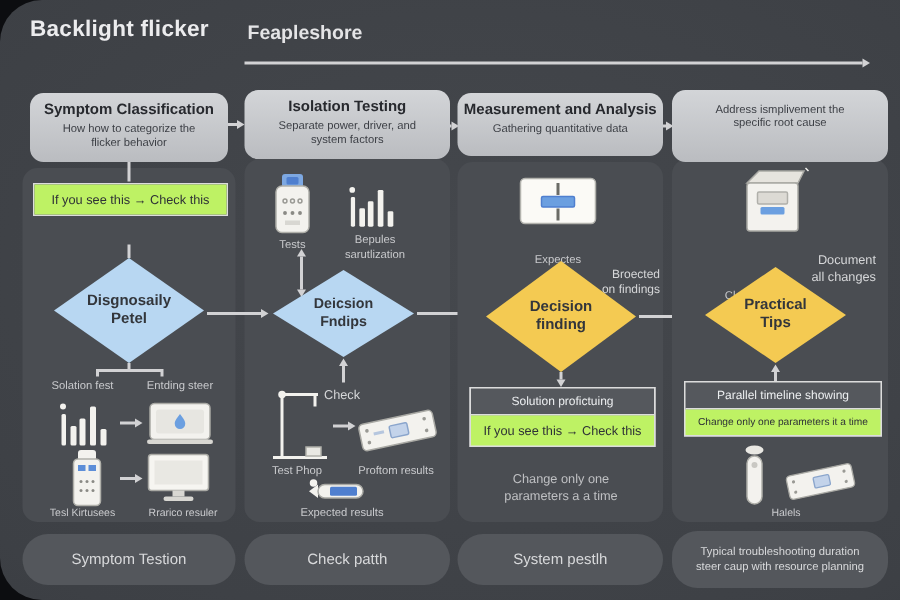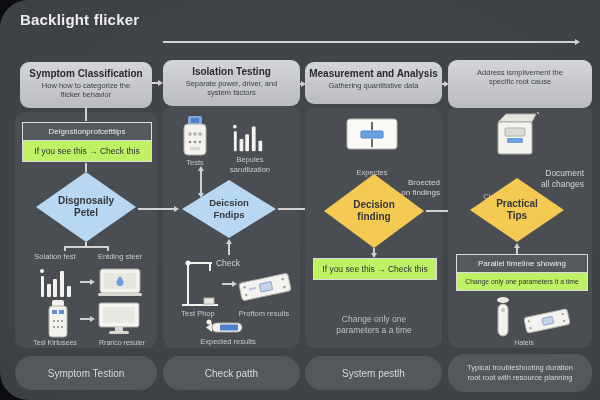--- a/index.html
+++ b/index.html
@@ -33,37 +33,37 @@
   .arr-up::before{content:'';position:absolute;bottom:100%;left:50%;transform:translateX(-50%);border-bottom:5px solid #d2d2d4;border-left:3.5px solid transparent;border-right:3.5px solid transparent;}
   .arr-down::after{content:'';position:absolute;top:100%;left:50%;transform:translateX(-50%);border-top:5px solid #d2d2d4;border-left:3.5px solid transparent;border-right:3.5px solid transparent;}
   .icon{position:absolute;}
 </style>
 </head>
 <body>
 
 <div class="canvas">
 
   <div class="title" style="left:20px;top:11px;" data-bind="header.title">Backlight flicker</div>
+  <div class="subtitle" style="left:165px;top:14px;" data-bind="header.subtitle">Feapleshore</div>
   <div class="line-h arr-r" style="left:163px;top:41px;width:412px;"></div>
 
   <div class="line-h arr-r" style="left:152px;top:82px;width:6px;"></div>
   <div class="line-h arr-r" style="left:296px;top:83px;width:5px;"></div>
   <div class="line-h arr-r" style="left:439px;top:83px;width:5px;"></div>
 
   <div>
     <div class="panel" style="left:15px;top:112px;width:142px;height:236px;"></div>
     <div class="hcard" style="left:20px;top:62px;width:132px;height:46px;">
       <div class="t" data-bind="columns.0.title">Symptom Classification</div>
       <div class="s" data-bind="columns.0.subtitle">How how to categorize the
 flicker behavior</div>
     </div>
     <div class="line-v" style="left:85px;top:108px;height:13px;"></div>
 
     <div class="callout" style="left:22px;top:122px;width:128px;">
-      <div class="hd" data-bind="columns.0.callout_header">Deignstionprofcetttips</div>
       <div class="bd" data-bind="columns.0.callout_row">If you see this  →  Check this</div>
     </div>
     <div class="line-v" style="left:85px;top:163px;height:9px;"></div>
 
     <div class="diamond blue" style="left:36px;top:172px;width:100px;height:70px;">
       <span data-bind="columns.0.diamond">Disgnosaily
 Petel</span>
     </div>
 
     <div class="line-v" style="left:85px;top:242px;height:4px;"></div>
@@ -211,20 +211,21 @@
 on findings</div>
 
     <div class="diamond yellow" style="left:324px;top:174px;width:100px;height:74px;">
       <span data-bind="columns.2.diamond">Decision
 finding</span>
     </div>
     <div class="line-h arr-r" style="left:426px;top:210px;width:36px;"></div>
     <div class="line-v arr-down" style="left:373px;top:248px;height:5px;"></div>
 
     <div class="callout" style="left:313px;top:258px;width:122px;">
+      <div class="hd" data-bind="columns.2.callout_header">Solution profictuing</div>
       <div class="bd" data-bind="columns.2.callout_row">If you see this  →  Check this</div>
     </div>
 
     <div class="footnote" style="left:319px;top:314px;width:110px;" data-bind="columns.2.footnote">Change only one
 parameters a a time</div>
 
     <div class="pill" style="left:305px;top:356px;width:137px;height:34px;" data-bind="columns.2.pill">System pestlh</div>
   </div>
 
   <div>
@@ -267,16 +268,16 @@
         <rect x="24" y="13" width="12" height="8" rx="1" fill="#c3d3ea" stroke="#8aa5cc"></rect>
         <circle cx="9" cy="13" r="1.2" fill="#9a9a95"></circle>
           <circle cx="9" cy="21" r="1.2" fill="#9a9a95"></circle>
         <circle cx="48" cy="13" r="1.2" fill="#9a9a95"></circle>
           <circle cx="48" cy="21" r="1.2" fill="#9a9a95"></circle>
       </g>
     </svg>
     <div class="lbl" style="left:502px;top:338px;width:44px;font-size:7px;" data-bind="columns.3.icon_label_board">Halels</div>
 
     <div class="pill" style="left:448px;top:354px;width:144px;height:38px;font-size:7.5px;" data-bind="columns.3.pill">Typical troubleshooting duration
-root root with resource planning</div>
+steer caup with resource planning</div>
   </div>
 
 </div>
 
 </body></html>

